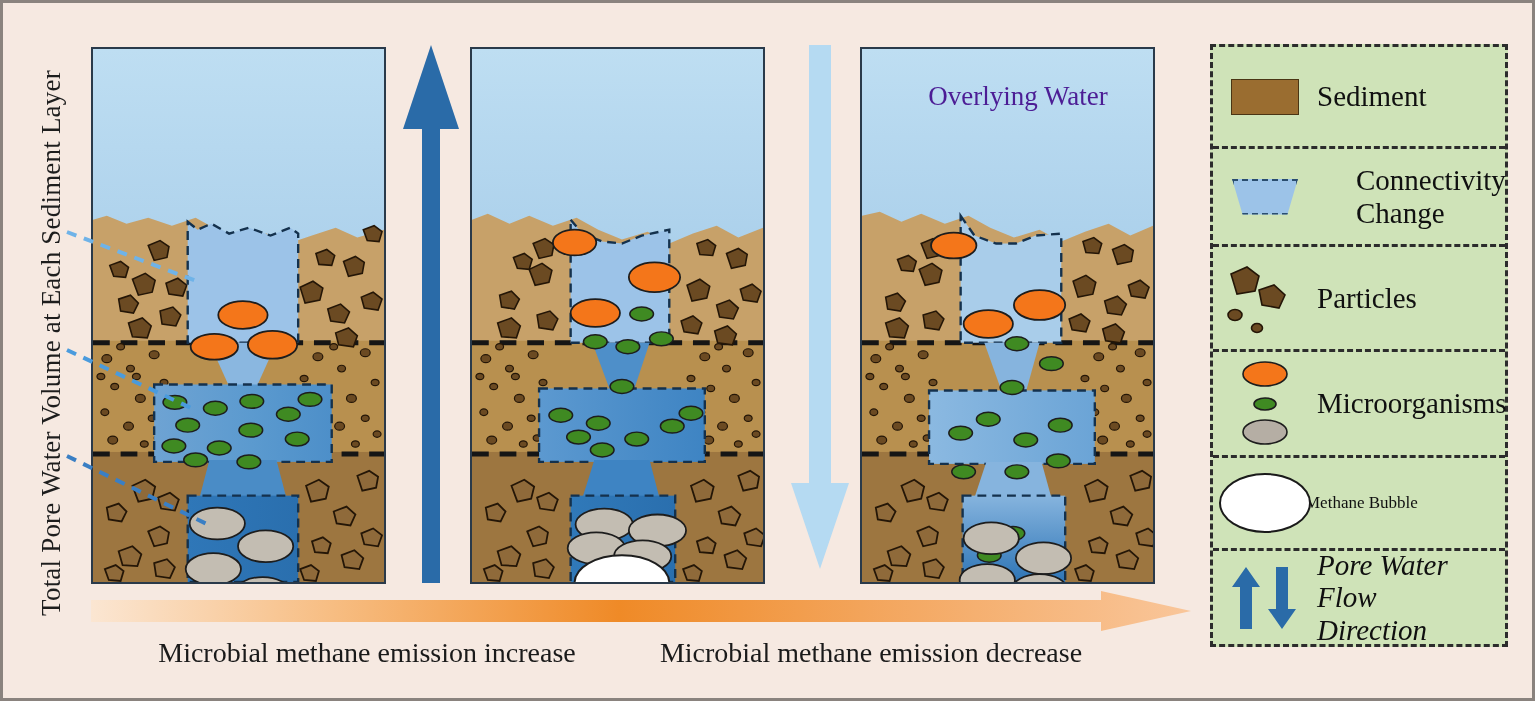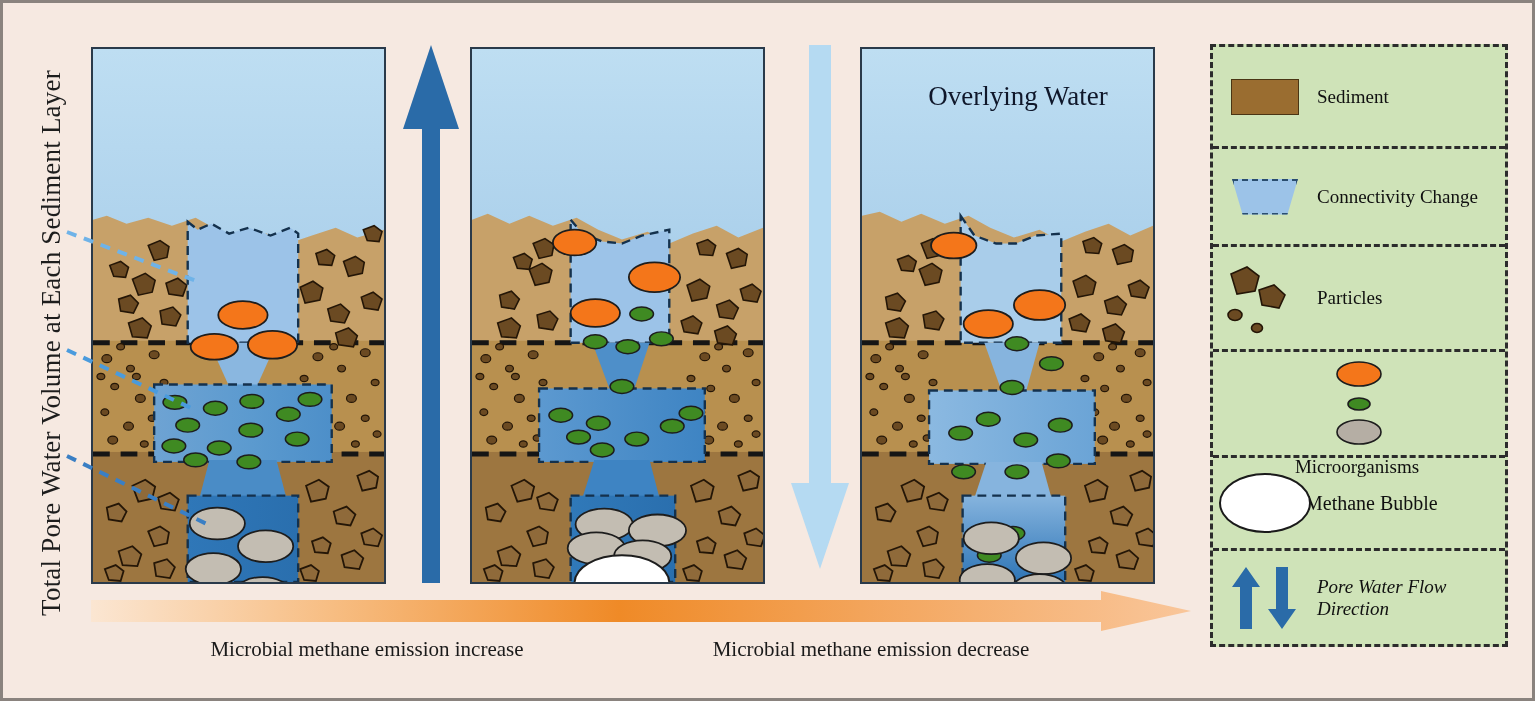--- a/index.html
+++ b/index.html
@@ -41,45 +41,45 @@
 
   
   .svg-layer{position:absolute;left:0;top:0;width:100%;height:100%;}
 
   
   .bigarrow{top:40px;}
 
   
   #gradarrow{left:88px;top:588px;width:1100px;height:40px;}
 
-  .captions{font-size:21px;color:#1a1a1a;}
+  .captions{font-size:28px;color:#1a1a1a;}
   #cap1{left:104px;top:634px;width:520px;text-align:center;}
   #cap2{left:608px;top:634px;width:520px;text-align:center;}
 
   #overlying{
     left:880px;top:78px;width:270px;
-    text-align:center;font-size:27px;color:#0f172a;
+    text-align:center;font-size:27px;color:#4c1d95;
   }
 
   
   #legend{
     left:1207px;top:41px;width:298px;height:603px;
     background:#cfe3b8;
     border:3px dashed #2c2c2c;
     box-sizing:border-box;
   }
   .lrow{
     position:relative;
     box-sizing:border-box;
     border-bottom:3px dashed #2c2c2c;
     display:flex;align-items:center;
   }
   .lrow:last-child{border-bottom:none;}
   .lsym{width:104px;flex:0 0 104px;display:flex;align-items:center;justify-content:center;position:relative;height:100%;}
-  .ltxt{font-size:19px;color:#101010;line-height:1.12;padding-right:4px;}
+  .ltxt{font-size:29px;color:#101010;line-height:1.12;padding-right:4px;}
 
   .sw-sediment{width:66px;height:34px;background:#9a6d30;border:1px solid #4a3514;}
   .sw-conn{width:62px;height:32px;background:#9cc3e8;border:2px dashed #2a4d6e;
            clip-path:polygon(0% 0%,100% 0%,84% 100%,16% 100%);}
   .sw-bubble{width:88px;height:56px;border-radius:50%;background:#ffffff;border:2px solid #1a1a1a;}
 </style>
 </head>
 <body>
 
 <div id="root">
@@ -499,59 +499,59 @@
 
   <div id="legend" class="abs">
 
     <div class="lrow" style="height:102px;">
       <div class="lsym">
         <div class="sw-sediment"></div>
       </div>
       <div class="ltxt">Sediment</div>
     </div>
 
-    <div class="lrow" style="height:98px;">
+    <div class="lrow" style="height:98px;gap:39px;">
       <div class="lsym">
         <div class="sw-conn"></div>
       </div>
       <div class="ltxt">Connectivity Change</div>
     </div>
 
     <div class="lrow" style="height:105px;text-align:center;">
       <div class="lsym">
         <svg width="92" height="80" viewBox="0 0 92 80">
           <g fill="#6b4a22" stroke="#241607" stroke-width="1.6">
             <path d="M12,16 l16,-7 l12,9 l-4,15 l-18,3 z"></path>
             <path d="M40,32 l15,-5 l11,10 l-6,13 l-17,-3 z"></path>
             <ellipse cx="16" cy="57" rx="7" ry="5.5"></ellipse>
             <ellipse cx="38" cy="70" rx="5.5" ry="4.5"></ellipse>
           </g>
         </svg>
       </div>
       <div class="ltxt">Particles</div>
     </div>
 
-    <div class="lrow" style="height:106px;flex-direction:column;">
+    <div class="lrow" style="height:106px;">
       <div class="lsym">
         <svg width="92" height="92" viewBox="0 0 92 92">
           <g stroke="#1d1d1d" stroke-width="1.6">
             <ellipse cx="46" cy="16" rx="22" ry="12" fill="#f4761a"></ellipse>
             <ellipse cx="46" cy="46" rx="11" ry="6" fill="#3f8a22"></ellipse>
             <ellipse cx="46" cy="74" rx="22" ry="12" fill="#b5aea4"></ellipse>
           </g>
         </svg>
       </div>
       <div class="ltxt">Microorganisms</div>
     </div>
 
     <div class="lrow" style="height:93px;">
       <div class="lsym">
         <div class="sw-bubble"></div>
       </div>
-      <div class="ltxt" style="font-size:20px;margin-left:-12px;">Methane Bubble</div>
+      <div class="ltxt" style="font-size:17px;margin-left:-12px;">Methane Bubble</div>
     </div>
 
     <div class="lrow" style="height:93px;">
       <div class="lsym">
         <svg width="78" height="66" viewBox="0 0 78 66">
           <polygon points="20,2 34,22 26,22 26,64 14,64 14,22 6,22" fill="#2a6ba8"></polygon>
           <polygon points="56,64 70,44 62,44 62,2 50,2 50,44 42,44" fill="#2a6ba8"></polygon>
         </svg>
       </div>
       <div class="ltxt" style="max-width:172px;font-style:italic;">Pore Water Flow Direction</div>

